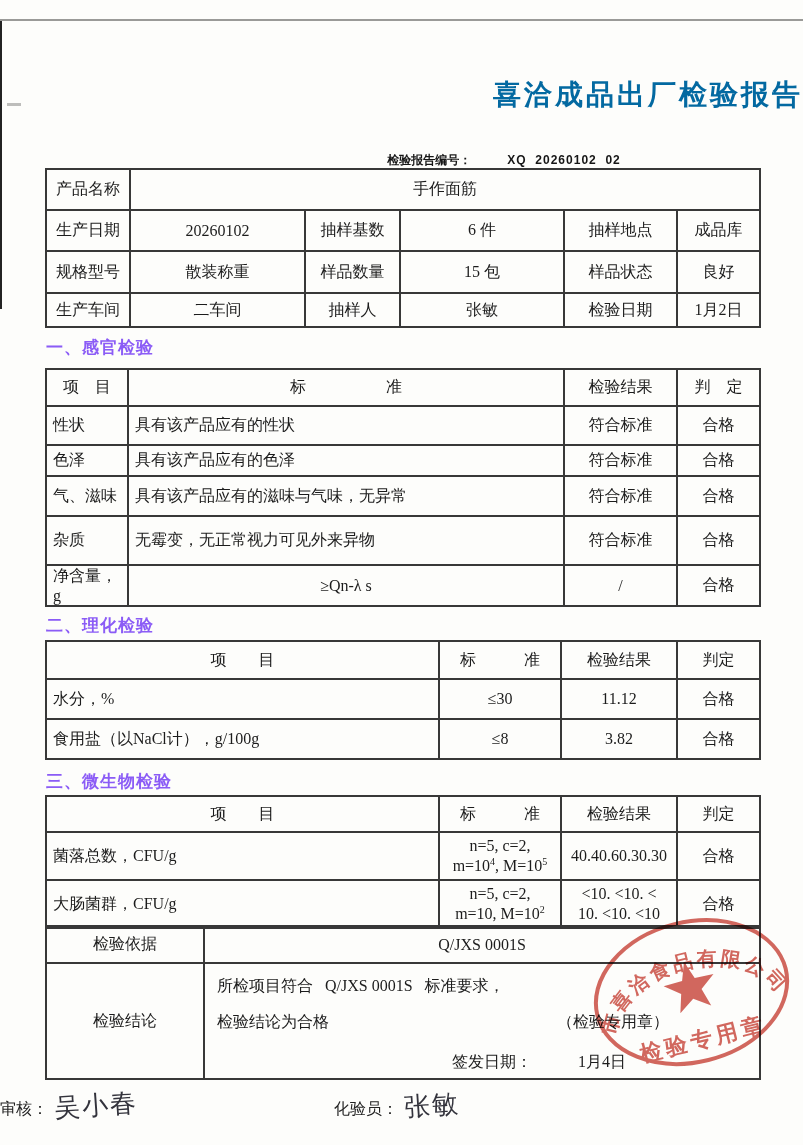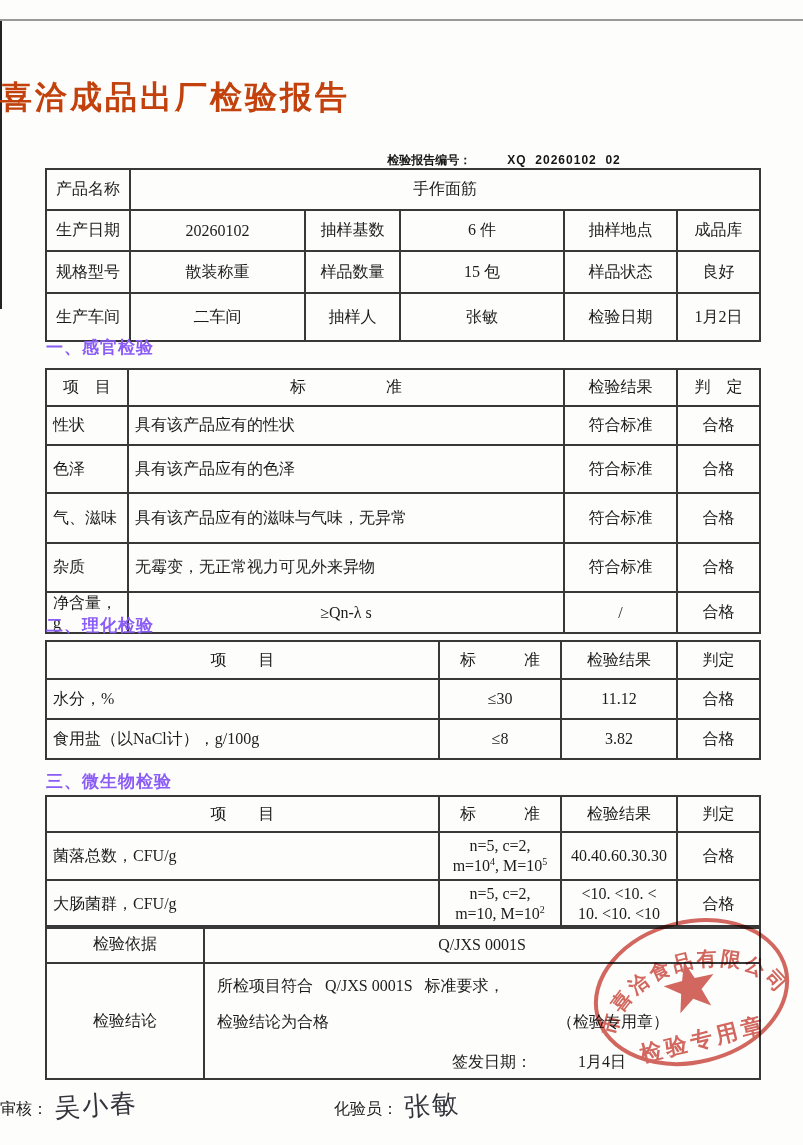--- a/index.html
+++ b/index.html
@@ -3,22 +3,22 @@
 <meta charset="utf-8">
 <style>
   html,body{margin:0;padding:0;background:#e9e9e7;}
   .page{position:relative;width:803px;height:1145px;background:#fdfdfb;overflow:hidden;
         font-family:"Liberation Serif",serif;color:#1c1c1c;}
   
   .scan-topline{position:absolute;left:0;top:19px;width:803px;height:2px;background:#9a9a98;}
   .scan-leftline{position:absolute;left:0;top:21px;width:2px;height:288px;background:#232323;}
   .scan-smudge{position:absolute;left:7px;top:103px;width:14px;height:3px;background:#bdbdbb;}
   
-  .title{position:absolute;left:0;top:76px;width:803px;text-align:left;margin:0;
-         font-family:"Liberation Sans",sans-serif;font-weight:700;font-size:32px;letter-spacing:3px;color:#c2410c;}
+  .title{position:absolute;left:0;top:76px;width:803px;text-align:right;margin:0;
+         font-family:"Liberation Sans",sans-serif;font-weight:700;font-size:28px;letter-spacing:3px;color:#0369a1;}
   .report-no{position:absolute;left:374px;top:138px;font-family:"Liberation Sans",sans-serif;
              font-size:12px;font-weight:600;color:#161616;white-space:pre;}
   .report-no .val{margin-left:36px;font-weight:600;letter-spacing:1px;}
   
   table.t{position:absolute;border-collapse:collapse;table-layout:fixed;background:transparent;}
   table.t td,table.t th{border:2px solid #383838;font-size:16px;font-weight:400;
         padding:0 6px;overflow:hidden;color:#1c1c1c;}
   table.t th{font-weight:400;text-align:center;}
   .c{text-align:center;}
   .l{text-align:left;padding-left:9px;}
@@ -79,21 +79,21 @@
       <td class="c">成品库</td>
     </tr>
     <tr style="height:42px">
       <td class="c">规格型号</td>
       <td class="c">散装称重</td>
       <td class="c">样品数量</td>
       <td class="c">15 包</td>
       <td class="c">样品状态</td>
       <td class="c">良好</td>
     </tr>
-    <tr style="height:48px">
+    <tr style="height:34px">
       <td class="c">生产车间</td>
       <td class="c">二车间</td>
       <td class="c">抽样人</td>
       <td class="c">张敏</td>
       <td class="c">检验日期</td>
       <td class="c">1月2日</td>
     </tr>
   </tbody>
     </table>
 
@@ -112,27 +112,27 @@
       <th>标　　　　　准</th>
       <th>检验结果</th>
       <th>判　定</th>
     </tr>
     <tr style="height:39px">
       <td class="l">性状</td>
       <td class="l">具有该产品应有的性状</td>
       <td class="c">符合标准</td>
       <td class="c">合格</td>
     </tr>
-    <tr style="height:48px">
+    <tr style="height:31px">
       <td class="l">色泽</td>
       <td class="l">具有该产品应有的色泽</td>
       <td class="c">符合标准</td>
       <td class="c">合格</td>
     </tr>
-    <tr style="height:50px">
+    <tr style="height:40px">
       <td class="l">气、滋味</td>
       <td class="l">具有该产品应有的滋味与气味，无异常</td>
       <td class="c">符合标准</td>
       <td class="c">合格</td>
     </tr>
     <tr style="height:49px">
       <td class="l">杂质</td>
       <td class="l">无霉变，无正常视力可见外来异物</td>
       <td class="c">符合标准</td>
       <td class="c">合格</td>

